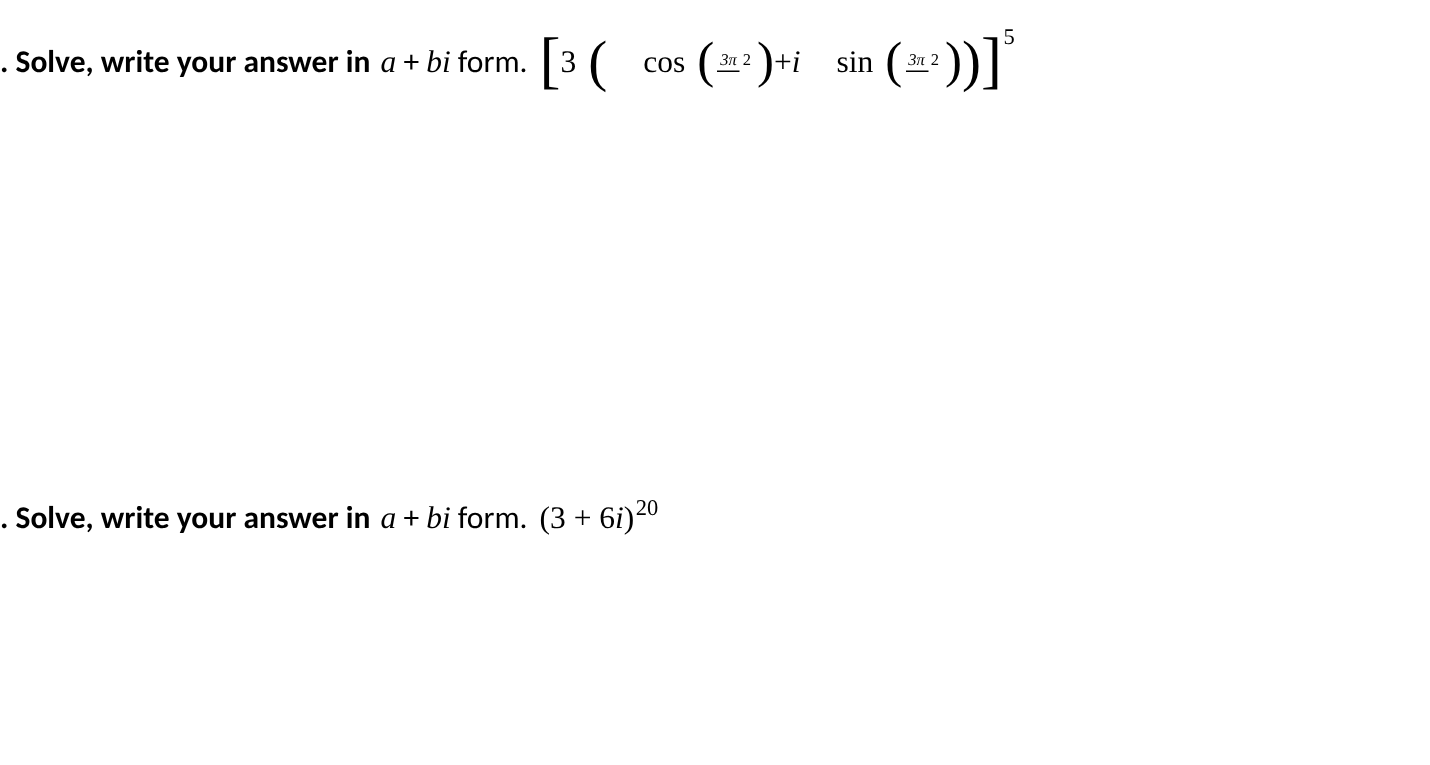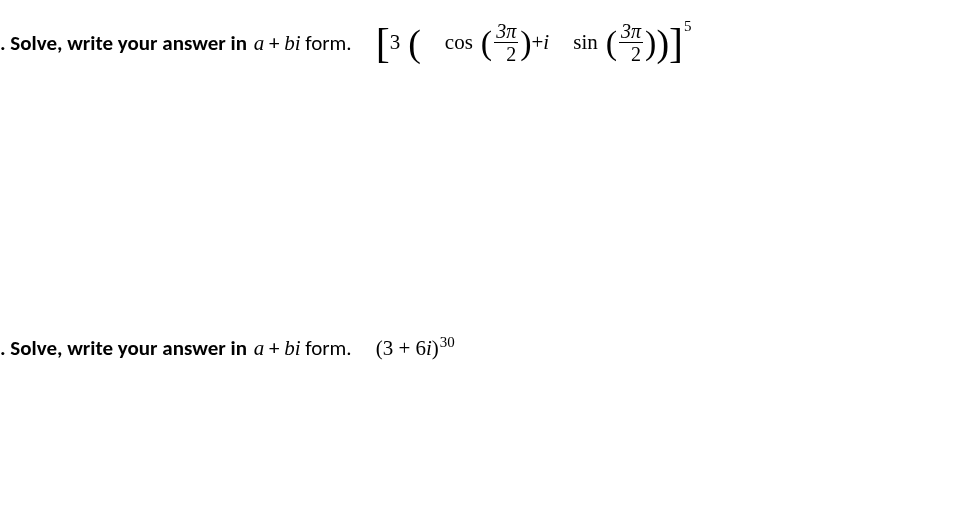--- a/index.html
+++ b/index.html
@@ -13,21 +13,20 @@
       background: #ffffff;
       font-family: 'Calibri', 'Segoe UI', sans-serif;
       font-size: 21px;
       color: #000000;
       padding-top: 20px;
     }
     .problem {
       display: flex;
       align-items: center;
       flex-wrap: nowrap;
-      gap: 16px;
     }
     .problem-1 {
       margin-bottom: 270px;
     }
     .prompt-text {
       display: inline;
     }
     .italic {
       font-style: italic;
       font-family: 'Cambria Math', 'Times New Roman', serif;
@@ -48,24 +47,24 @@
       font-weight: 300;
       line-height: 1;
     }
     .paren-left-md, .paren-right-md {
       font-size: 34px;
       font-weight: 300;
       line-height: 1;
     }
     .frac {
       display: inline-flex;
-      flex-direction: column;
-      align-items: flex-end;
+      flex-direction: row;
+      align-items: flex-start;
       vertical-align: middle;
-      font-size: 20px;
+      font-size: 11px;
       line-height: 1.1;
       margin: 0 2px;
     }
     .frac-num {
       border-bottom: 1px solid #000;
       padding: 0 2px;
     }
     .frac-den {
       padding: 0 2px;
     }
@@ -137,15 +136,15 @@
 
 <div class="problem problem-2">
   <span class="prompt-text">
     <span class="dot">. Solve, write your answer in </span><span class="italic">a</span><span> + </span><span class="italic">bi</span><span> form. </span>
   </span>
   <span class="math-expr">
     <span>(</span>
       <span>3 + 6</span>
       <span class="italic">i</span>
       <span>)</span>
-      <span class="sup-sm">30</span>
+      <span class="sup-sm">20</span>
   </span>
 </div>
 
 </body></html>

